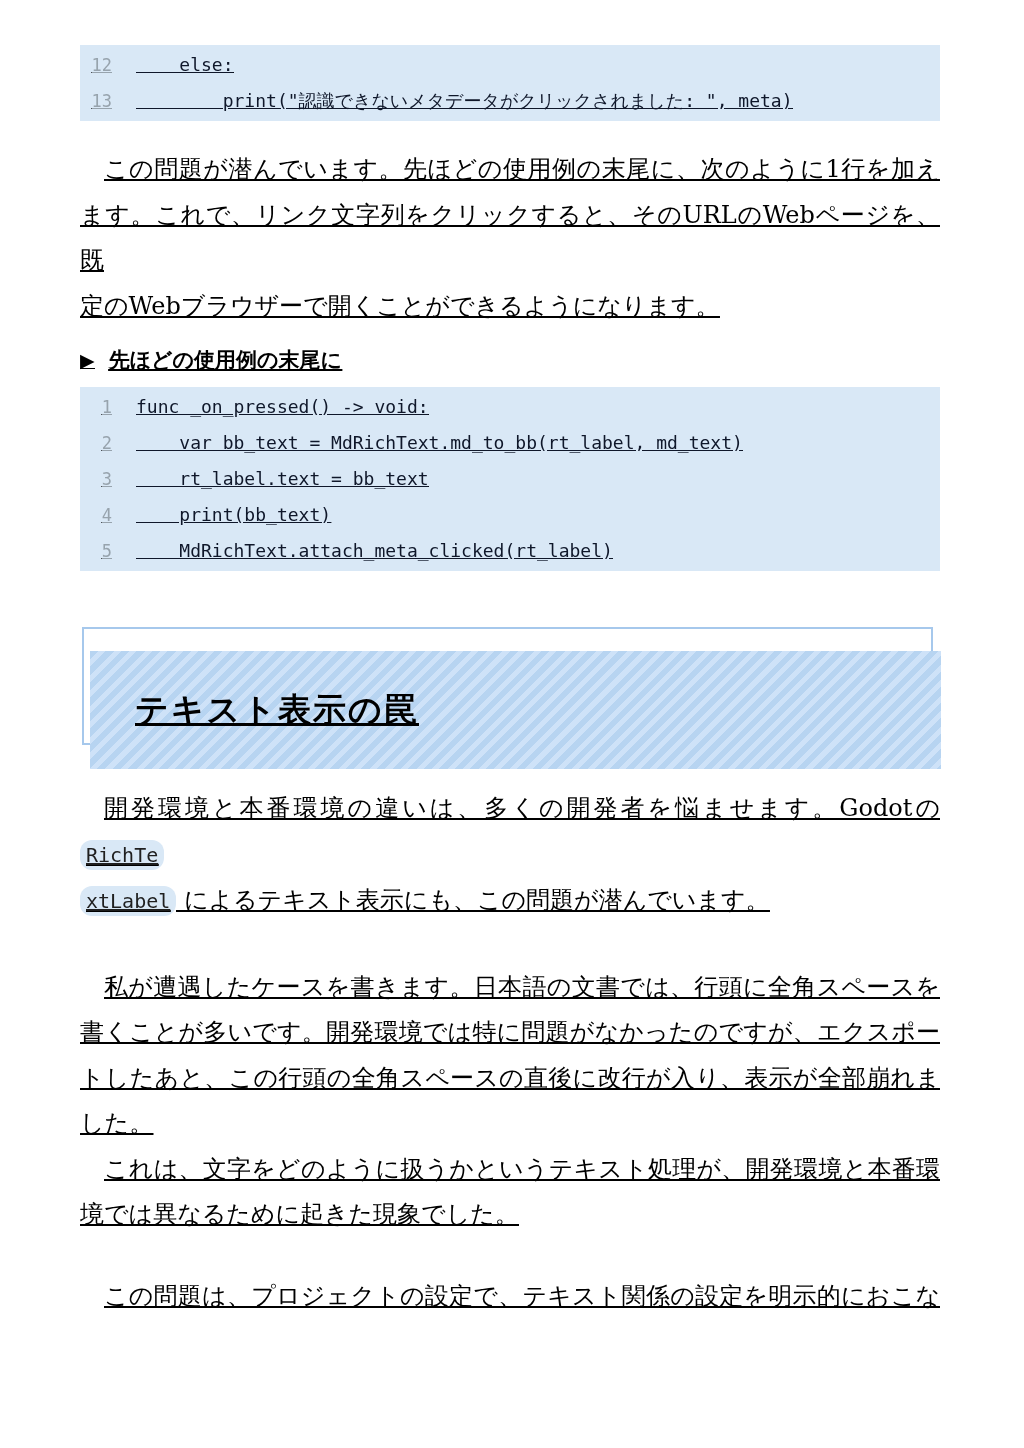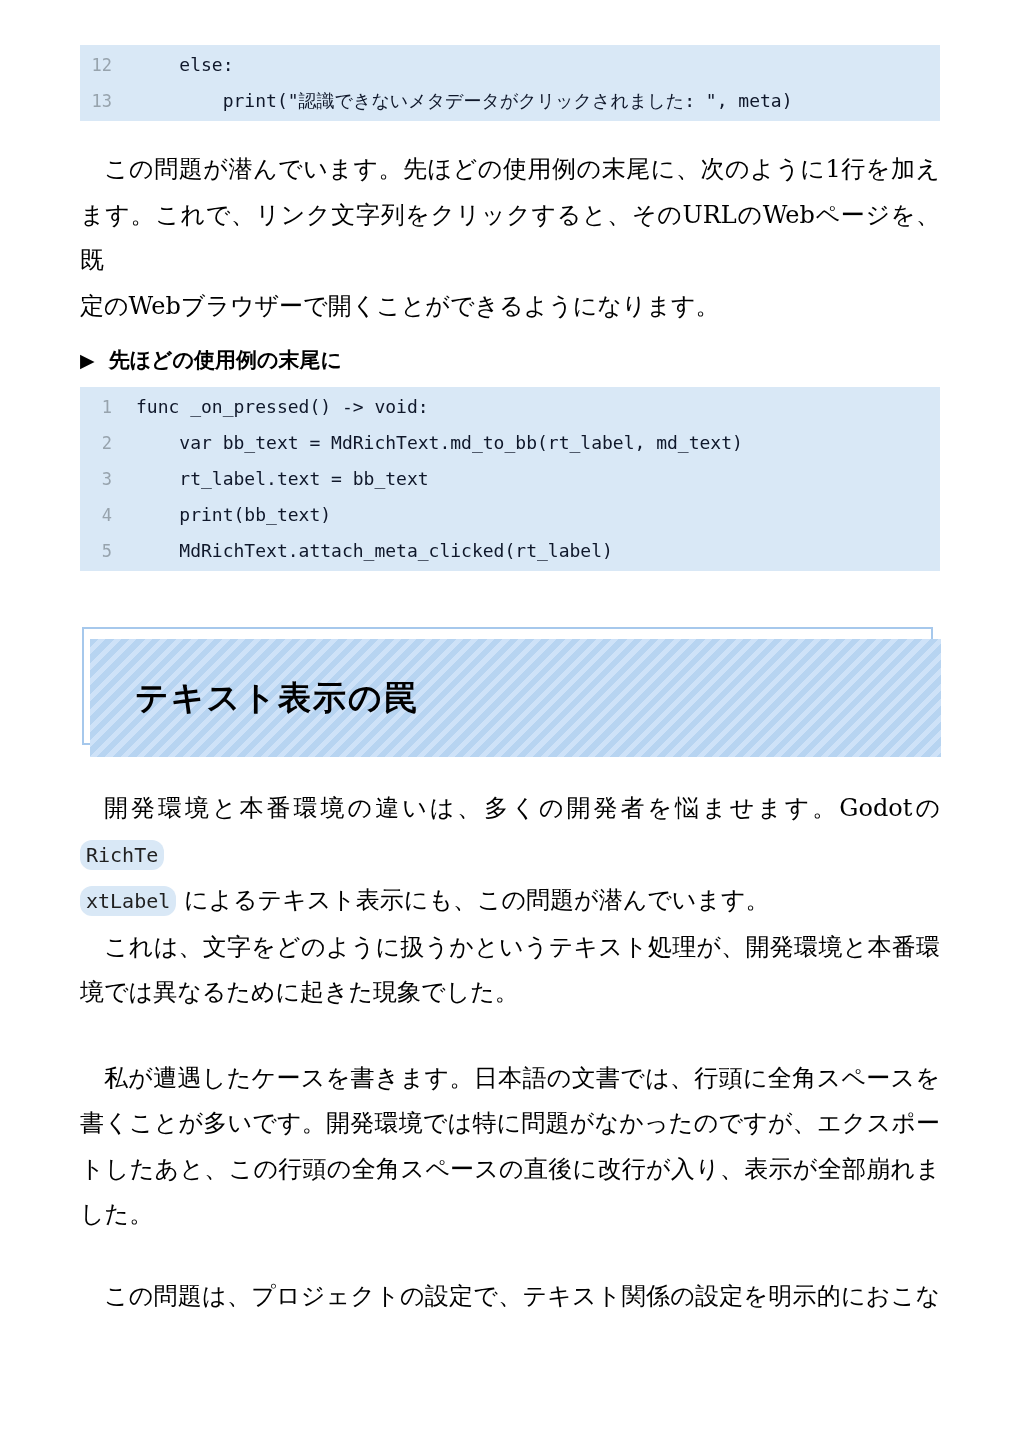--- a/index.html
+++ b/index.html
@@ -1,15 +1,15 @@
 <!DOCTYPE html>
 <html lang="ja"><head>
 <meta charset="utf-8">
 <style>
-  * { margin: 0; padding: 0; box-sizing: border-box; }
+  * { margin: 0; padding: 0; box-sizing: border-box; text-decoration: underline; }
   html, body { background: #ffffff; }
   body {
     width: 1024px;
     height: 1448px;
     position: relative;
     font-family: "DejaVu Serif", "Liberation Serif", serif;
     color: #000000;
     overflow: hidden;
   }
   .page {
@@ -78,21 +78,21 @@
   }
   .section-header .frame {
     position: absolute;
     left: 2px; top: 0;
     width: 851px; height: 118px;
     border: 2px solid #a6c8ec;
     background: #ffffff;
   }
   .section-header .stripes {
     position: absolute;
-    left: 10px; top: 12px;
+    left: 10px; top: 24px;
     width: 851px; height: 118px;
     background: repeating-linear-gradient(
       135deg,
       #b7d4f1 0px, #b7d4f1 6px,
       #cee2f8 6px, #cee2f8 11px
     );
     display: flex;
     align-items: center;
   }
   .section-header .title {
@@ -160,30 +160,30 @@
       <div class="title">テキスト表示の罠</div>
     </div>
   </div>
 
   <div class="para mt-body1">
     <div class="bline indent"><span>開発環境と本番環境の違いは、多くの開発者を悩ませます。Godotの </span><span class="inline-code">RichTe</span></div>
     <div class="bline last"><span class="inline-code">xtLabel</span><span> によるテキスト表示にも、この問題が潜んでいます。</span></div>
   </div>
 
 
-  <div class="para">
-    <div class="bline indent">これは、文字をどのように扱うかというテキスト処理が、開発環境と本番環</div>
-    <div class="bline last">境では異なるために起きた現象でした。</div>
-  </div>
-
   <div class="para mt-gap">
     <div class="bline indent">私が遭遇したケースを書きます。日本語の文書では、行頭に全角スペースを</div>
     <div class="bline">書くことが多いです。開発環境では特に問題がなかったのですが、エクスポー</div>
     <div class="bline">トしたあと、この行頭の全角スペースの直後に改行が入り、表示が全部崩れま</div>
     <div class="bline last">した。</div>
+  </div>
+
+  <div class="para">
+    <div class="bline indent">これは、文字をどのように扱うかというテキスト処理が、開発環境と本番環</div>
+    <div class="bline last">境では異なるために起きた現象でした。</div>
   </div>
 
   <div class="para mt-gap2">
     <div class="bline indent">この問題は、プロジェクトの設定で、テキスト関係の設定を明示的におこな</div>
 
   </div>
 
 </div>
 
 </body></html>

